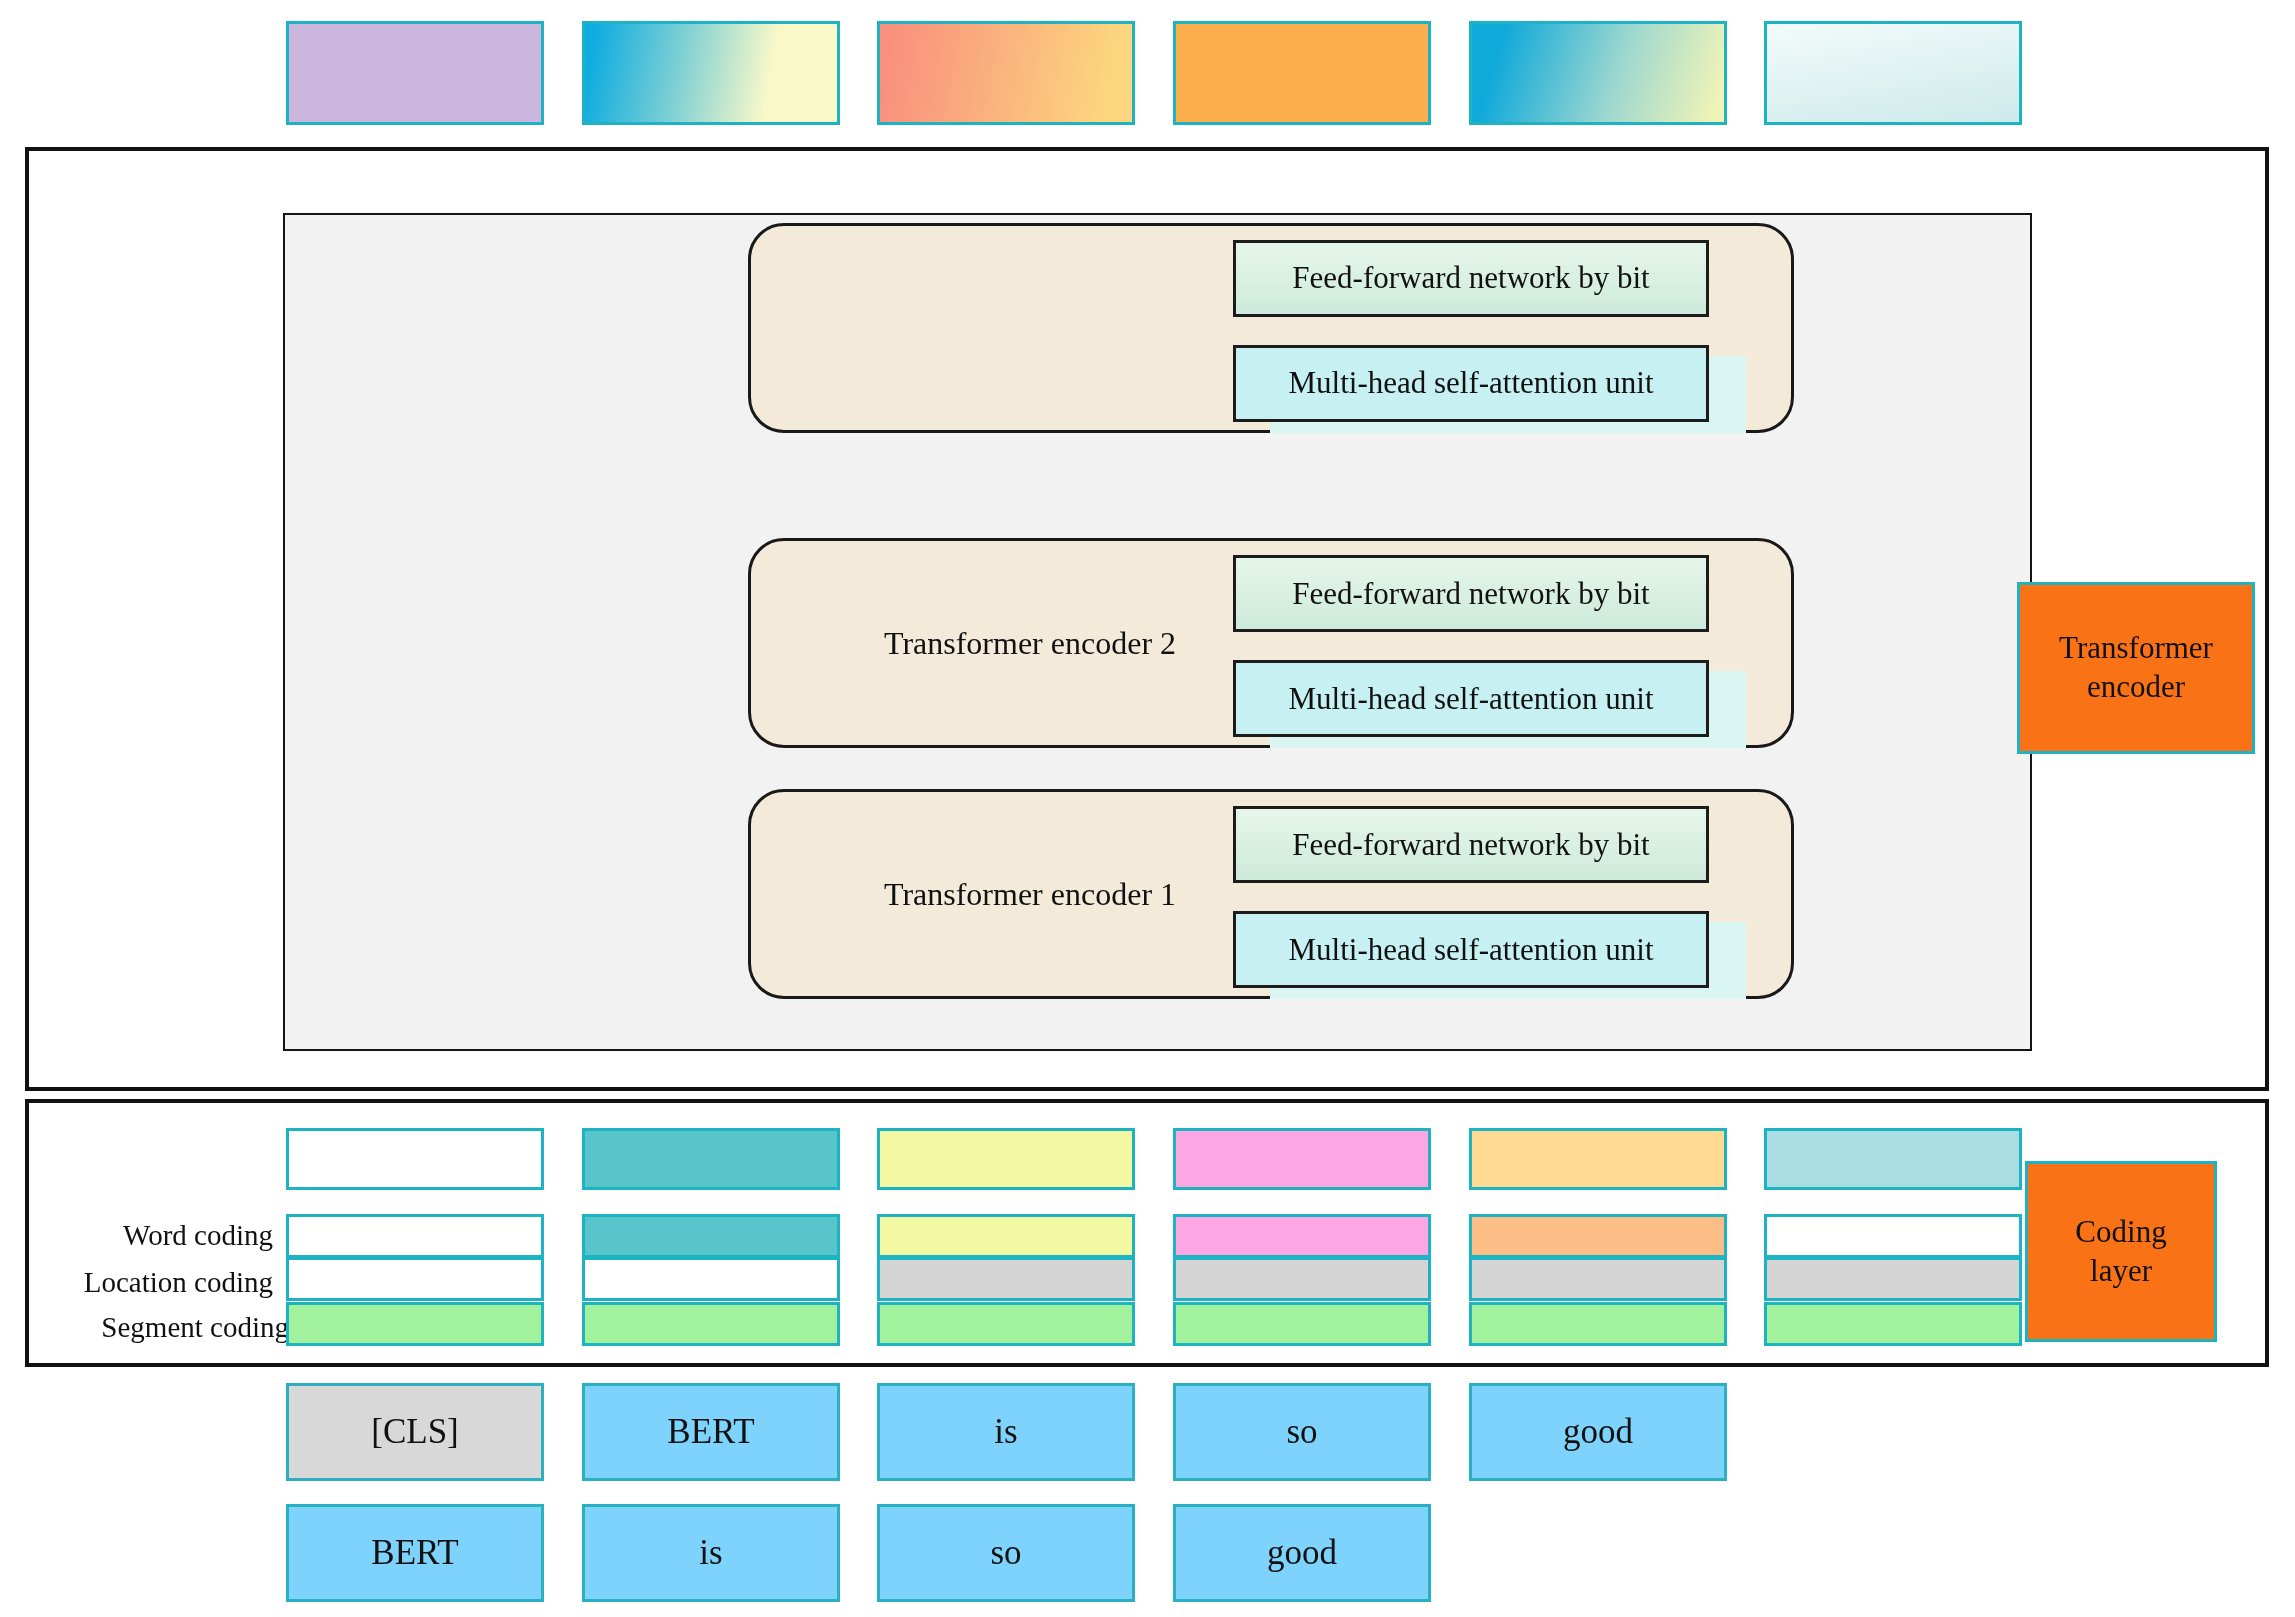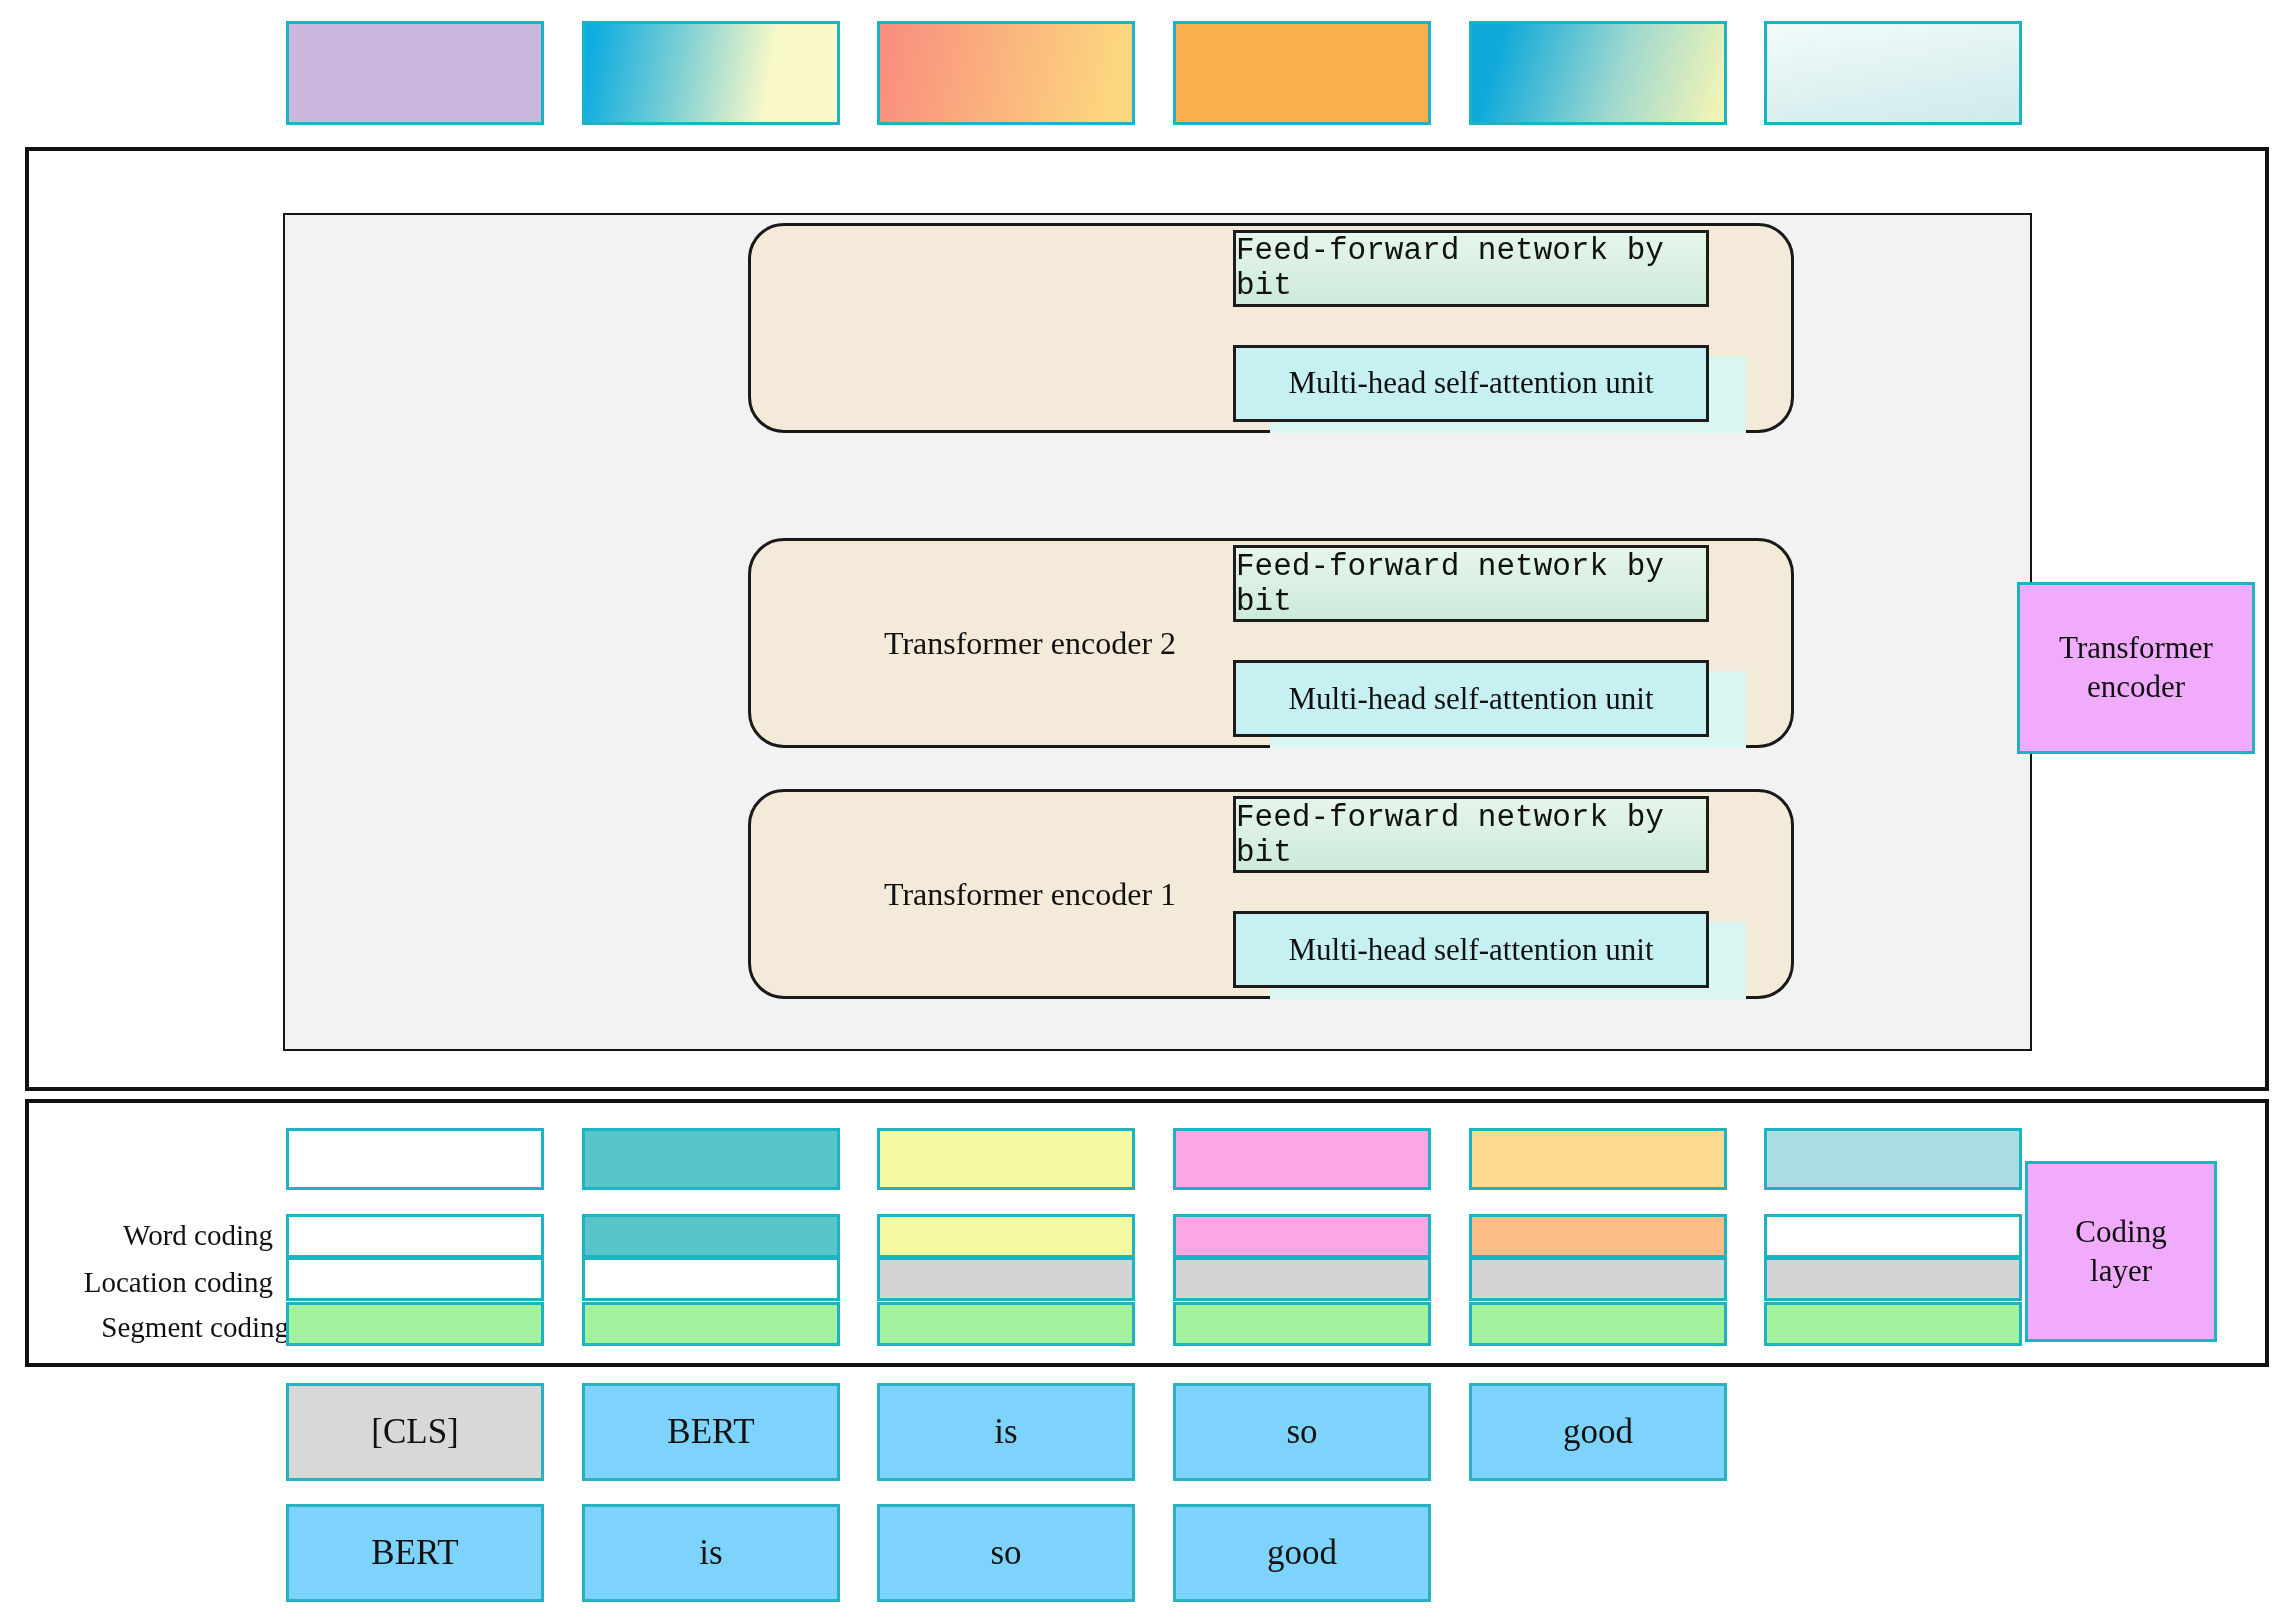--- a/index.html
+++ b/index.html
@@ -19,28 +19,28 @@
   .outer-frame{position:absolute;left:25px;width:2244px;border:4.5px solid #111;background:#ffffff;box-sizing:border-box;}
   #transformer-frame{top:147px;height:944px;}
   #coding-frame{top:1099px;height:268px;}
 
   .gray-panel{position:absolute;left:254px;top:62px;width:1749px;height:838px;background:#f2f2f2;border:2.3px solid #141414;box-sizing:border-box;}
 
   
   .enc-block{position:absolute;left:463px;width:1046px;height:210px;background:#f3ead9;border:3px solid #191919;border-radius:36px;box-sizing:border-box;}
   .enc-label{position:absolute;left:30px;top:0;width:498px;height:100%;display:flex;align-items:center;justify-content:center;font-size:32px;}
   .sub-box{position:absolute;left:482px;width:476px;height:77px;border:3px solid #1c1c1c;display:flex;align-items:center;justify-content:center;font-size:31px;box-sizing:border-box;}
-  .ffn{top:4px;background:linear-gradient(180deg,#e6f6ea 0%,#cdeadb 100%);font-family:Liberation Mono, monospace;}
+  .ffn{top:14px;background:linear-gradient(180deg,#e6f6ea 0%,#cdeadb 100%);}
   .mhsa{top:119px;background:#c6f0f2;}
   .mhsa-shadow{position:absolute;left:519px;top:130px;width:476px;height:77px;background:#d9f6f3;}
 
   .dots{position:absolute;left:1415px;top:436px;height:72px;width:0;border-left:6px dotted #232b33;}
 
   
-  .side-box{position:absolute;background:#f0abfc;border:3px solid #1db3c3;display:flex;align-items:center;justify-content:center;text-align:center;font-size:31px;line-height:1.25;box-sizing:border-box;}
+  .side-box{position:absolute;background:#f97316;border:3px solid #1db3c3;display:flex;align-items:center;justify-content:center;text-align:center;font-size:31px;line-height:1.25;box-sizing:border-box;}
   #encoder-side-box{left:2017px;top:582px;width:238px;height:172px;padding:0 22.6px;}
   #coding-side-box{left:2025px;top:1161px;width:192px;height:181px;padding:0 34px;}
 
   
   .cell{position:absolute;width:258px;border:3px solid #1db3c3;box-sizing:border-box;}
   .row-free{top:1128px;height:62px;}
   .row-word{top:1214px;height:44px;}
   .row-loc{top:1257px;height:44px;}
   .row-seg{top:1302px;height:44px;}
   .c-white{background:#ffffff;}

